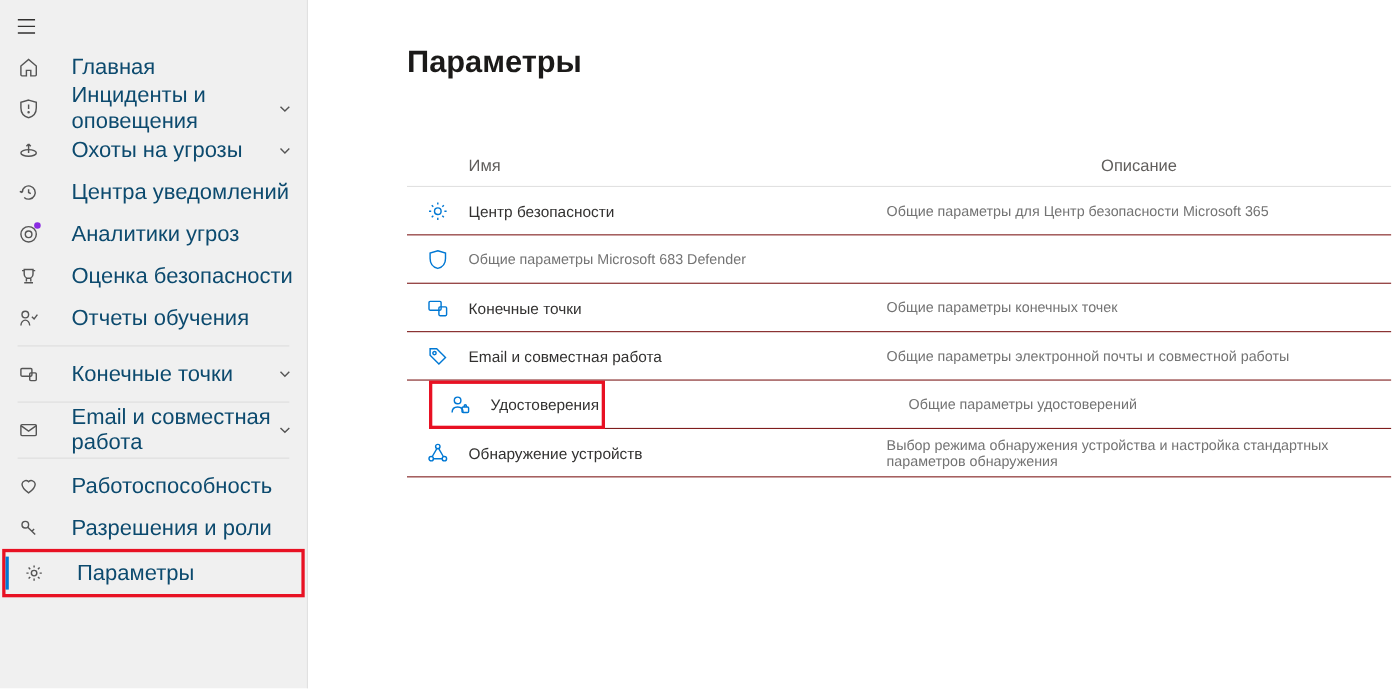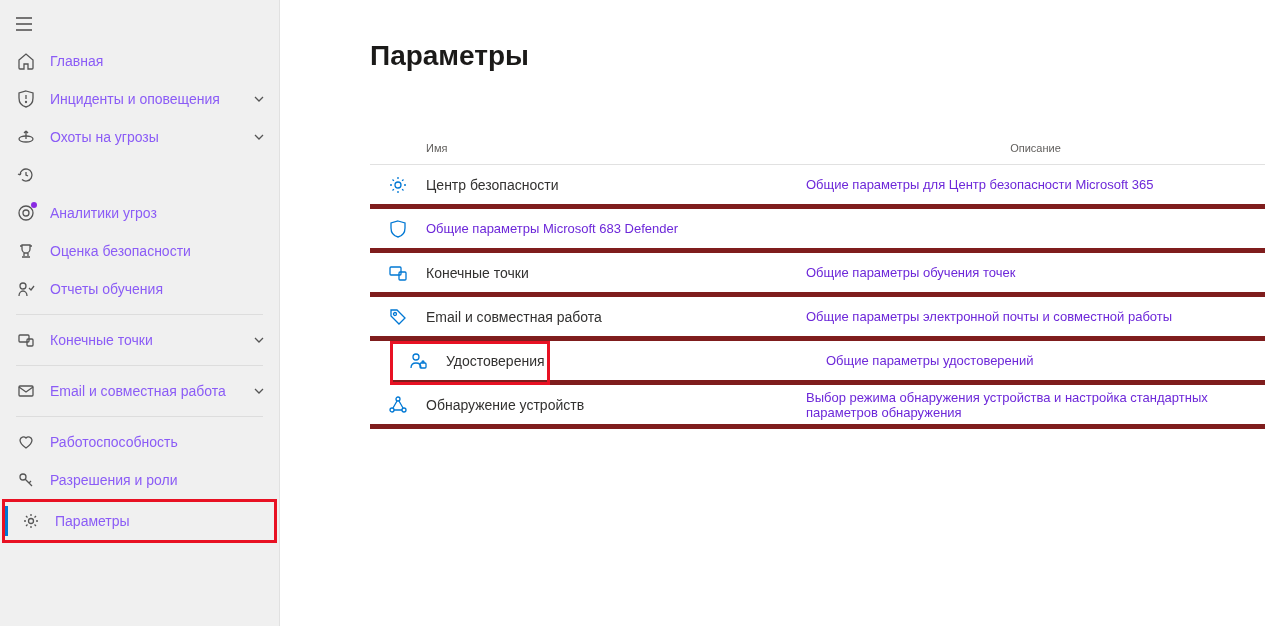--- a/index.html
+++ b/index.html
@@ -60,22 +60,23 @@
     position: absolute;
     top: -1px;
     right: -1px;
     width: 6px;
     height: 6px;
     border-radius: 50%;
     background: #8a2be2;
   }
   .nav-label {
     flex: 1;
-    color: #8b5cf6;
-    font-size: 14px;
+    color: #0c4a6e;
+    font-size: 20px;
+    margin-left: 15px;
   }
   .chevron {
     width: 14px;
     height: 14px;
     color: #555;
   }
   .divider {
     height: 1px;
     background: #ddd;
     margin: 6px 16px;
@@ -95,48 +96,48 @@
     color: #1b1a19;
     margin-bottom: 70px;
   }
   .table {
     width: 100%;
   }
   .table-header {
     display: flex;
     padding: 0 0 10px 0;
     border-bottom: 1px solid #e1e1e1;
-    font-size: 11px;
+    font-size: 15px;
     color: #605e5c;
   }
   .col-icon { width: 56px; }
   .col-name { width: 380px; padding-left: 0; }
   .col-desc { flex: 1; text-align: center; }
   .table-row {
     display: flex;
     align-items: center;
     height: 44px;
-    border-bottom: 5px solid #7f1d1d;
+    border-bottom: 1px solid #7f1d1d;
     cursor: pointer;
   }
   .row-icon {
     width: 56px;
     display: flex;
     justify-content: center;
     color: #0078d4;
   }
   .row-name {
     width: 380px;
     font-size: 14px;
     color: #323130;
   }
   .row-desc {
     flex: 1;
     font-size: 13px;
-    color: #6d28d9;
+    color: #737373;
   }
   .red-box-row {
     border: 3px solid #e81123;
     position: absolute;
     width: 160px;
     height: 44px;
     pointer-events: none;
   }
   .row-wrap { position: relative; padding-left: 20px; }
   svg { stroke: currentColor; fill: none; stroke-width: 1.3; }
@@ -189,20 +190,21 @@
         </svg></span>
   </div>
 
   <div class="nav-item">
     <span class="nav-icon">
         <svg width="18" height="18" viewBox="0 0 18 18">
           <path d="M3 9a6 6 0 1 1 2 4.5M3 9l-2-1m2 1l1-2"></path>
           <path d="M9 6v3l2 1"></path>
         </svg>
       </span>
+    <span class="nav-label">Центра уведомлений</span>
   </div>
 
   <div class="nav-item">
     <span class="nav-icon">
         <svg width="18" height="18" viewBox="0 0 18 18">
           <circle cx="9" cy="9" r="7"></circle>
           <circle cx="9" cy="9" r="3"></circle>
         </svg>
         <span class="dot"></span>
       </span>
@@ -324,21 +326,21 @@
     </div>
 
     <div class="table-row">
       <div class="row-icon">
           <svg width="20" height="20" viewBox="0 0 20 20">
             <rect x="2" y="4" width="11" height="8" rx="1"></rect>
             <rect x="11" y="9" width="7" height="8" rx="1"></rect>
           </svg>
         </div>
       <div class="row-name">Конечные точки</div>
-      <div class="row-desc">Общие параметры обучения точек</div>
+      <div class="row-desc">Общие параметры конечных точек</div>
     </div>
 
     <div class="table-row">
       <div class="row-icon">
           <svg width="20" height="20" viewBox="0 0 20 20">
             <path d="M3 3h6l8 8-6 6-8-8z"></path>
             <circle cx="7" cy="7" r="1.5"></circle>
           </svg>
         </div>
       <div class="row-name">Email и совместная работа</div>

